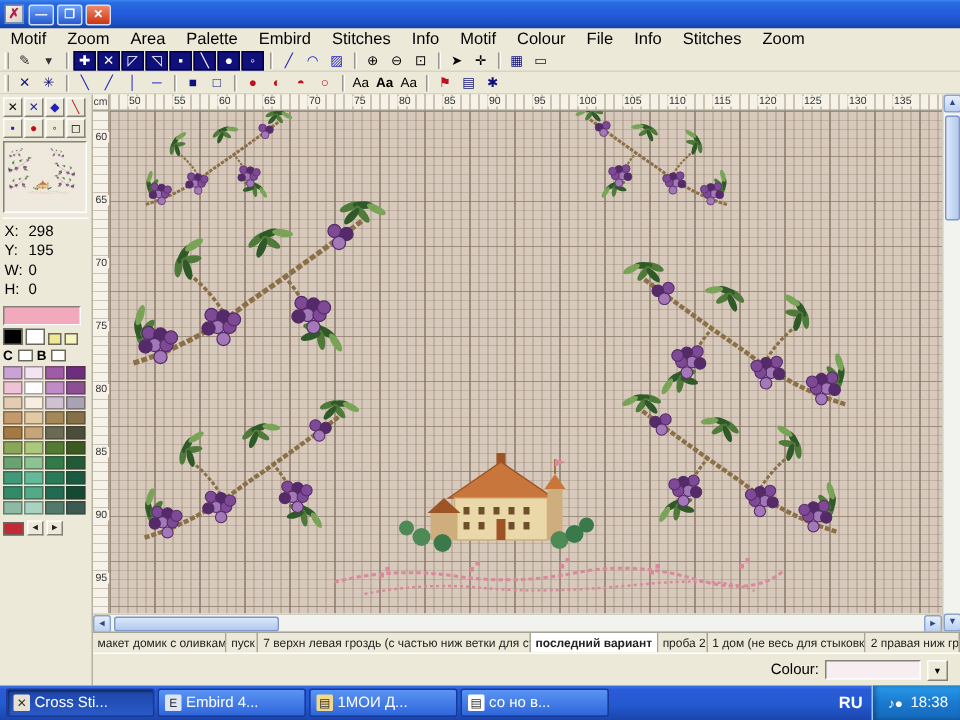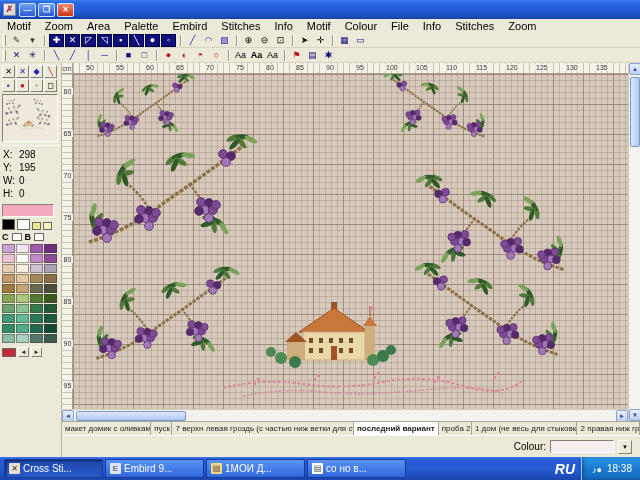--- a/index.html
+++ b/index.html
@@ -130,21 +130,21 @@
   .start-label { color:#fff; font-weight:bold; font-style:italic; font-size:12px; text-shadow:1px 1px 1px #1a4a1a; }
   .start-logo { width:14px; height:14px; display:grid; grid-template-columns:6px 6px; grid-template-rows:6px 6px; gap:1px; }
   .start-logo span { border-radius:1px; }
   .tasks { display:flex; gap:2px; margin-left:4px; flex:1; min-width:0; }
   .task-btn { width:99px; height:19px; border-radius:2px; display:flex; align-items:center; gap:3px; padding:0 4px;
     background:linear-gradient(180deg,#5a94f4,#2f66da); border:1px solid #1a3a9a; color:#fff; font-size:10px;
     white-space:nowrap; overflow:hidden; }
   .task-btn.active { background:linear-gradient(180deg,#1c46aa,#2a5ac8); box-shadow:inset 1px 1px 2px rgba(0,0,0,.5); }
   .task-icon { width:11px; height:11px; font-size:8px; line-height:11px; text-align:center; border-radius:1px; flex:0 0 auto; color:#333; }
   .task-label { overflow:hidden; text-overflow:ellipsis; }
-  .lang-ind { color:#fff; font-size:14px; font-weight:bold; padding:0 6px;font-style:italic; }
+  .lang-ind { color:#fff; font-size:11px; font-weight:bold; padding:0 6px; }
   .tray { height:23px; display:flex; align-items:center; gap:5px; padding:0 8px 0 10px;
     background:linear-gradient(180deg,#2a9ae8 0%,#1a7ad0 50%,#1468b8 100%);
     border-left:1px solid #9ac8f0; box-shadow:inset 2px 0 3px rgba(0,0,40,.3); }
   .tray-icon { color:#fff; font-size:9px; }
   .clock { color:#fff; font-size:10px; }
 </style>
 </head>
 <body>
 
 <div class="screen">
@@ -1247,21 +1247,21 @@
   </div>
 
   <div class="taskbar">
     <div class="tasks" id="tasks">
         <div class="task-btn active">
           <span class="task-icon" style="background: rgb(232, 224, 208);">✕</span>
           <span class="task-label">Cross Sti...</span>
         </div>
         <div class="task-btn">
           <span class="task-icon" style="background: rgb(221, 228, 244);">E</span>
-          <span class="task-label">Embird 9...</span>
+          <span class="task-label">Embird 4...</span>
         </div>
         <div class="task-btn">
           <span class="task-icon" style="background: rgb(242, 217, 138);">▤</span>
           <span class="task-label">1МОИ Д...</span>
         </div>
         <div class="task-btn">
           <span class="task-icon" style="background: rgb(255, 255, 255);">▤</span>
           <span class="task-label">со но в...</span>
         </div>
       </div>

